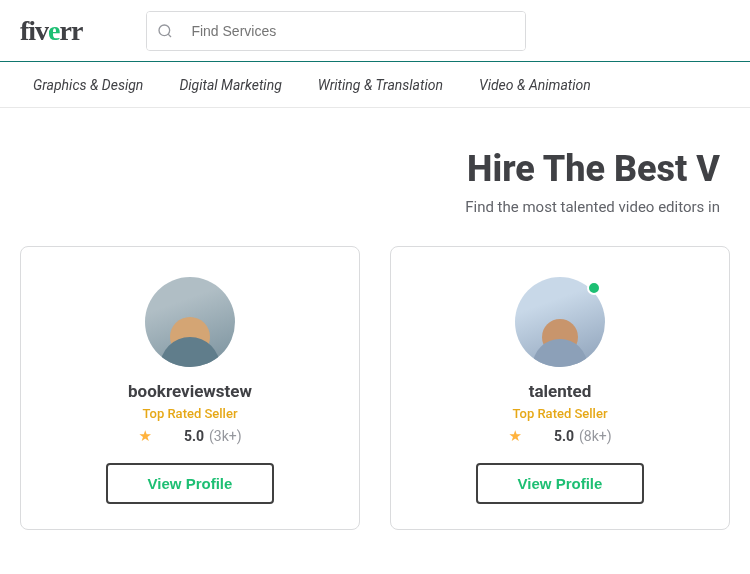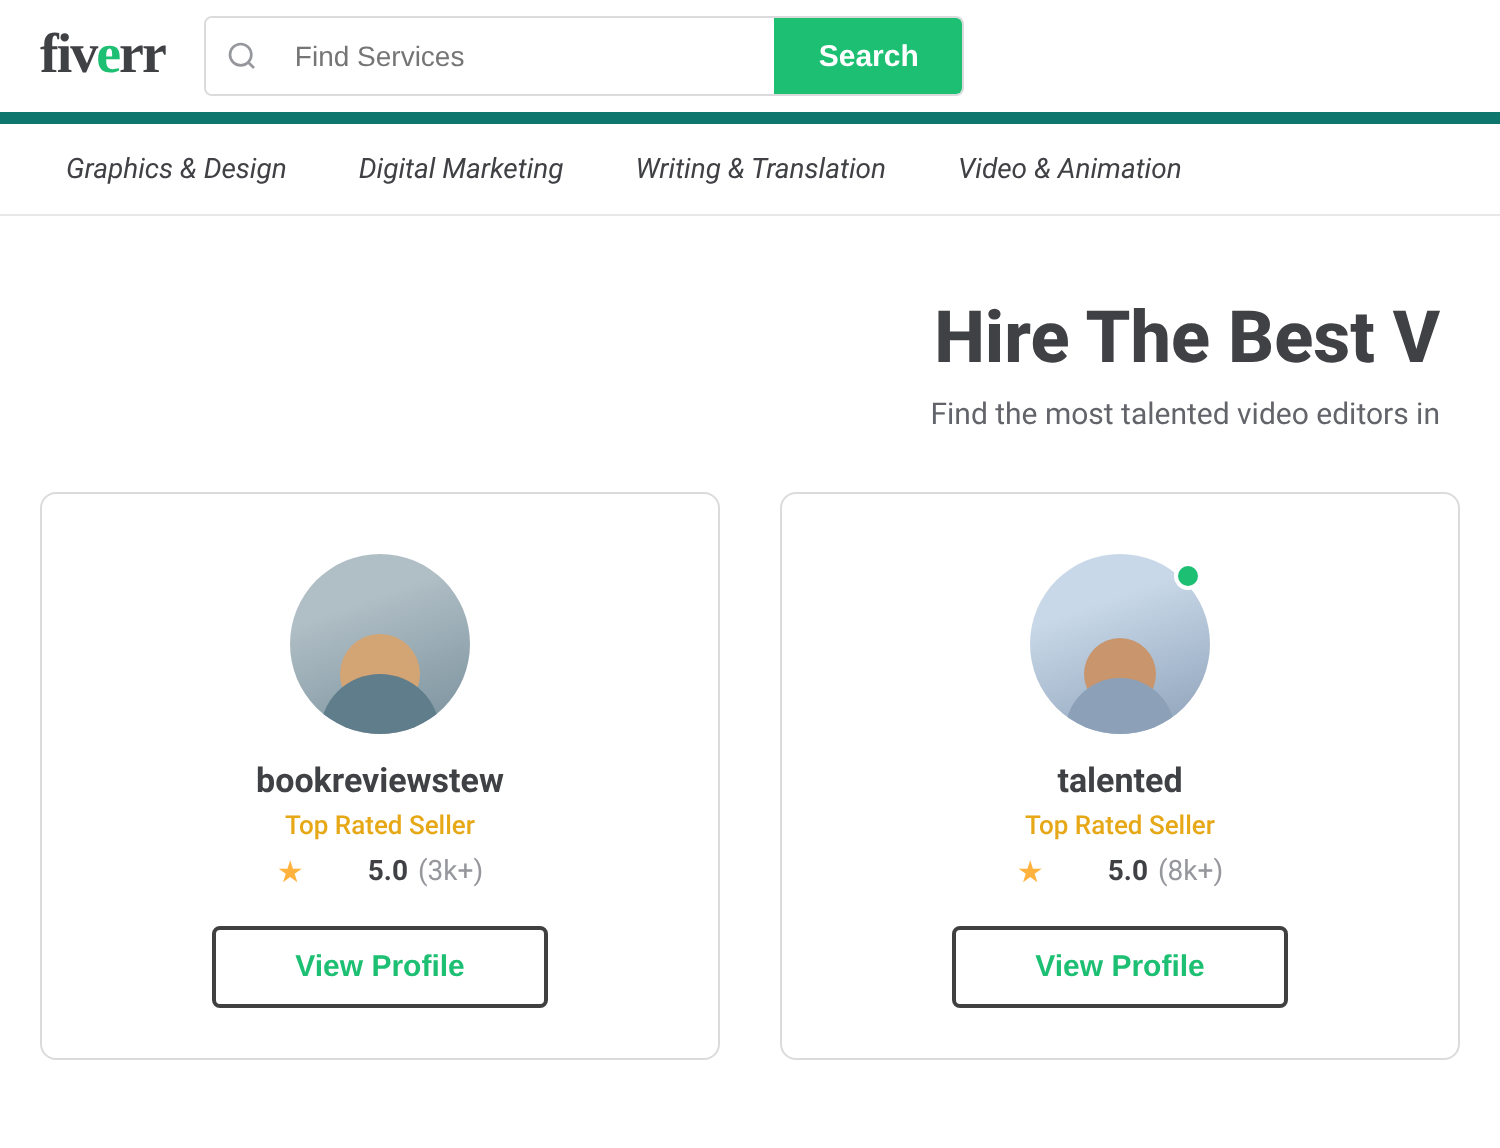--- a/index.html
+++ b/index.html
@@ -10,40 +10,41 @@
       min-height: 574px;
       overflow-x: hidden;
     }
 
     
     .header {
       display: flex;
       align-items: center;
       padding: 0 20px;
       height: 62px;
-      border-bottom: 6px solid #0f766e;
+      border-bottom: 1px solid #0f766e;
       background: #fff;
     }
     .logo {
       font-size: 28px;
       font-weight: 700;
       color: #404145;
       letter-spacing: -1px;
       margin-right: 20px;
       font-family: Georgia, serif;
     }
     .logo span { color: #1dbf73; }
     .search-bar {
       display: flex;
       flex: 1;
       max-width: 380px;
       border: 1px solid #dadbdd;
       border-radius: 4px;
       overflow: hidden;
       height: 40px;
+      margin-left: 44px;
     }
     .search-icon-wrap {
       display: flex;
       align-items: center;
       padding: 0 10px;
       color: #95979d;
       background: #fff;
     }
     .search-input {
       border: none;
@@ -249,21 +250,20 @@
     fiv<span>e</span>rr
   </div>
   <div class="search-bar">
     <div class="search-icon-wrap">
       <svg width="16" height="16" viewBox="0 0 24 24" fill="none" stroke="currentColor" stroke-width="2">
         <circle cx="11" cy="11" r="8"></circle>
         <line x1="21" y1="21" x2="16.65" y2="16.65"></line>
       </svg>
     </div>
     <input class="search-input" type="text" placeholder="Find Services" style="">
-    <button class="search-button">Search</button>
   </div>
 </header>
 
 <nav class="nav">
   <div class="nav-item">Graphics &amp; Design</div>
   <div class="nav-item">Digital Marketing</div>
   <div class="nav-item">Writing &amp; Translation</div>
   <div class="nav-item">Video &amp; Animation</div>
 </nav>
 

